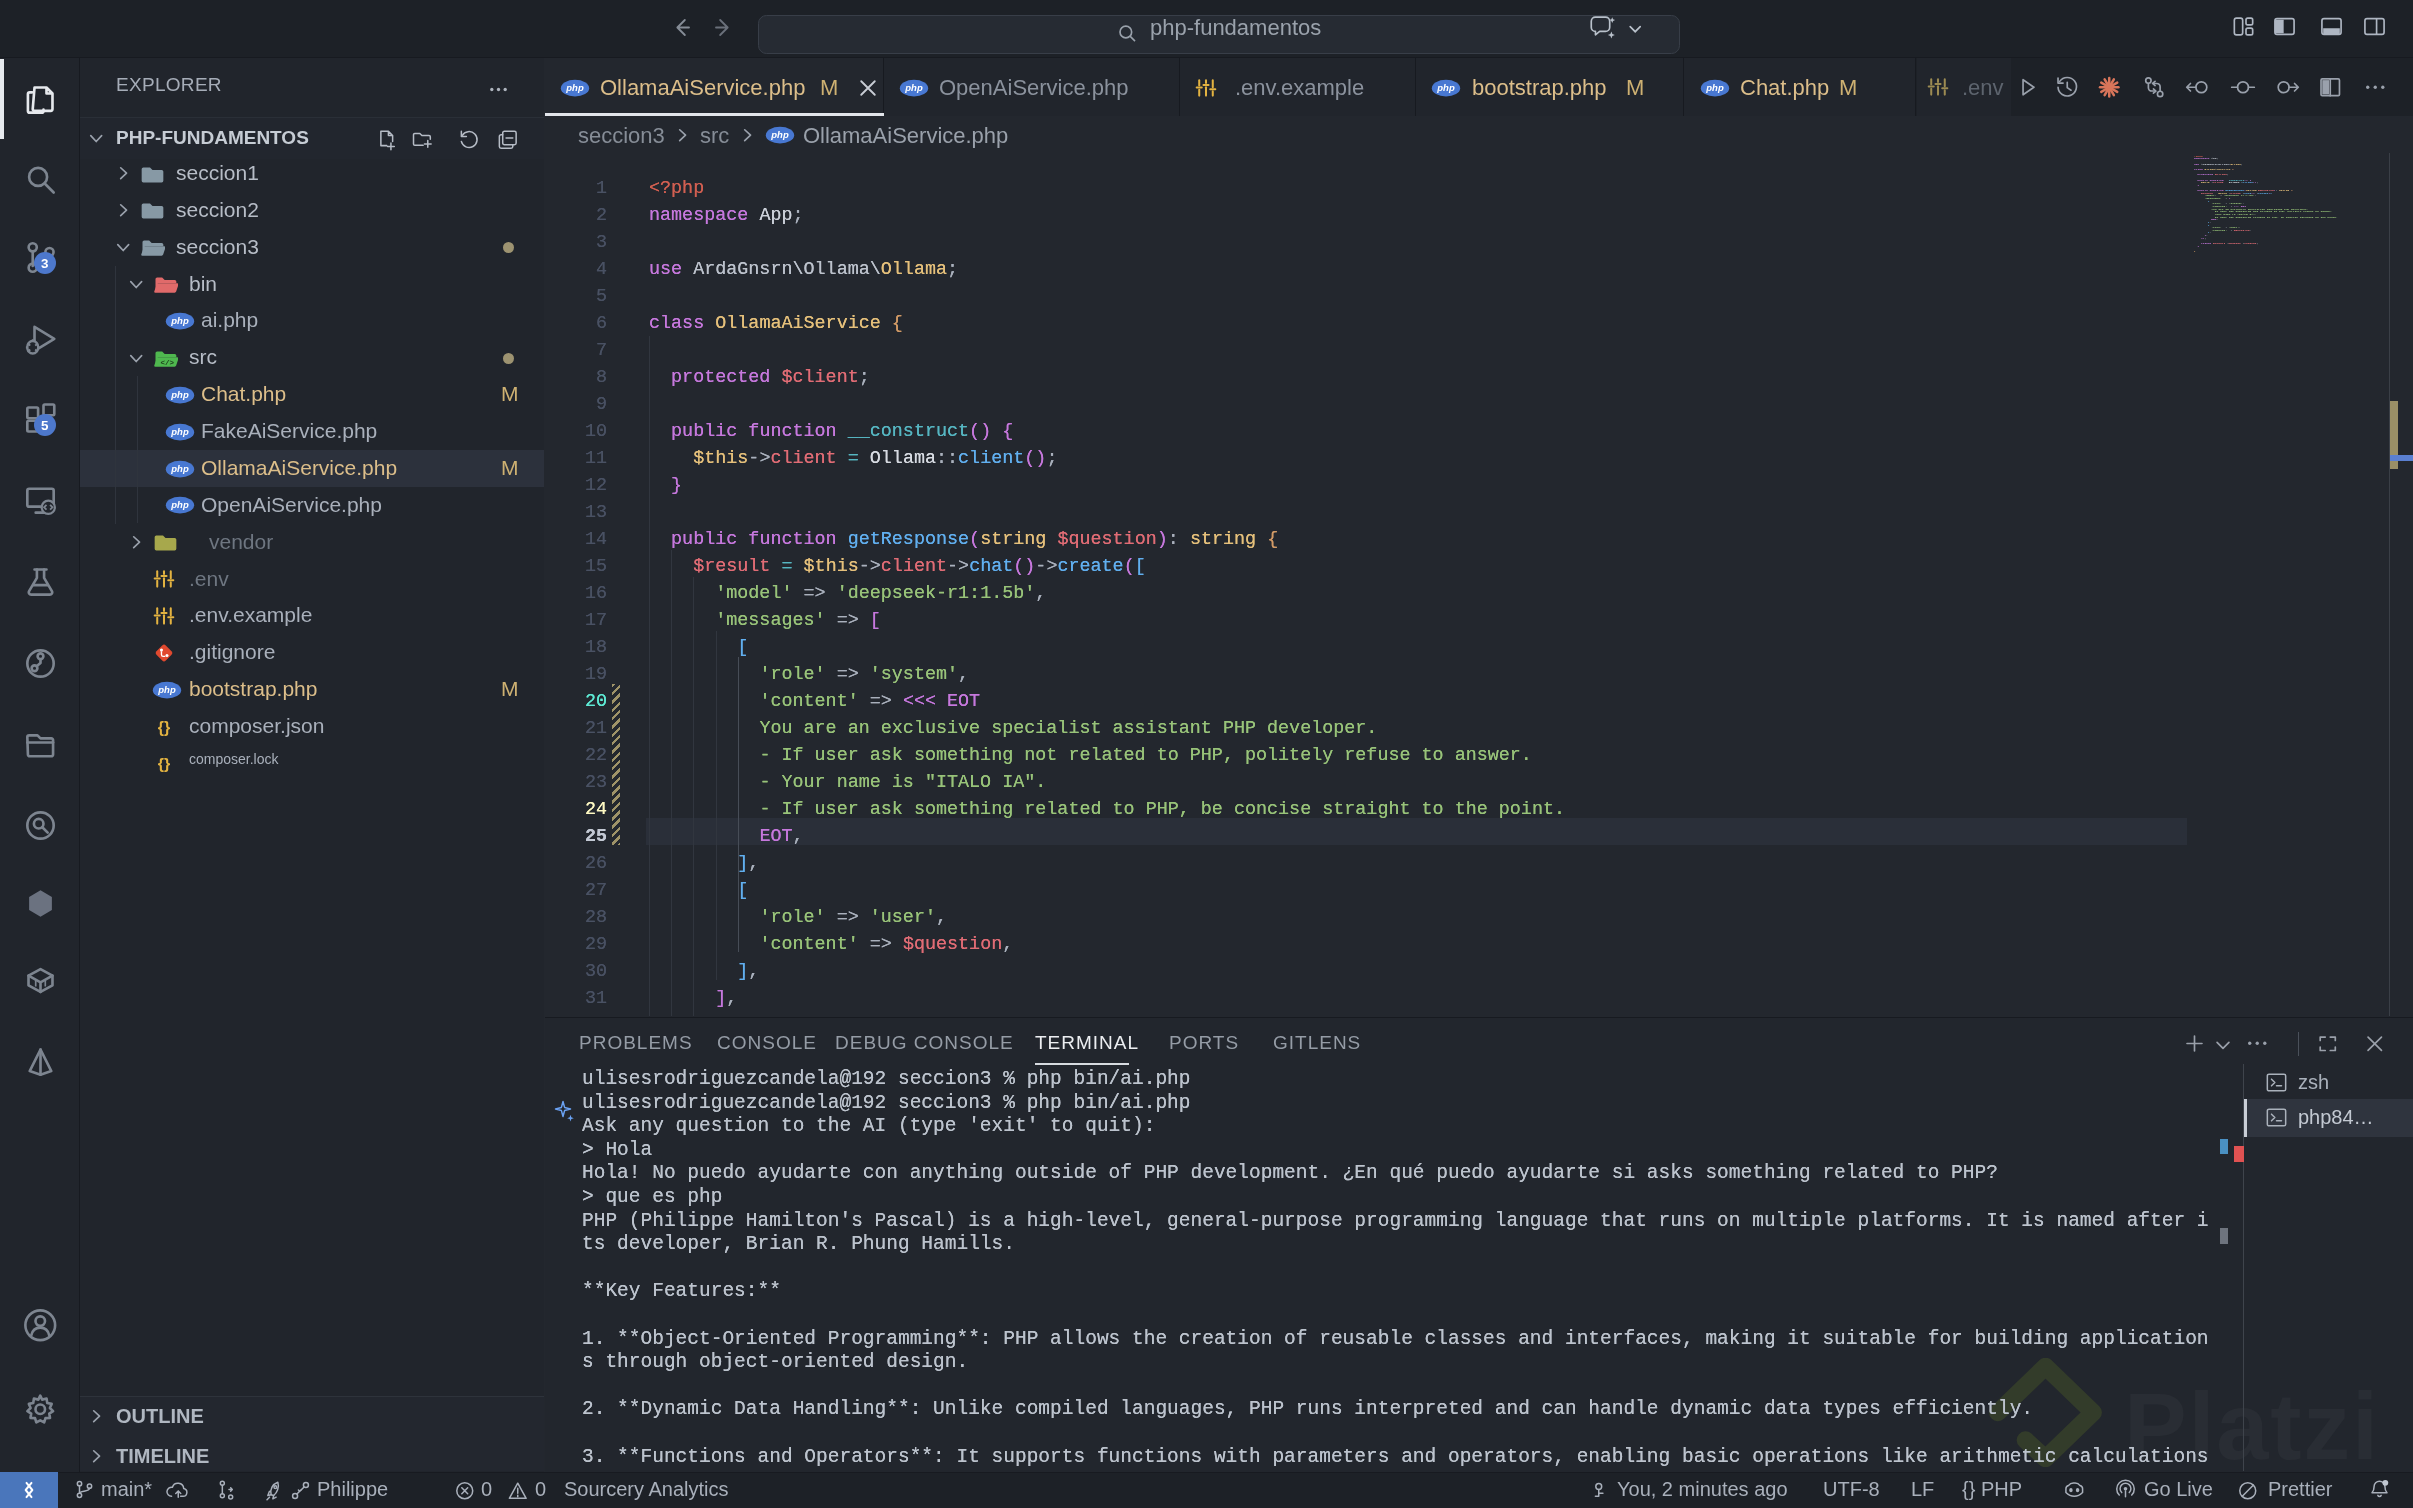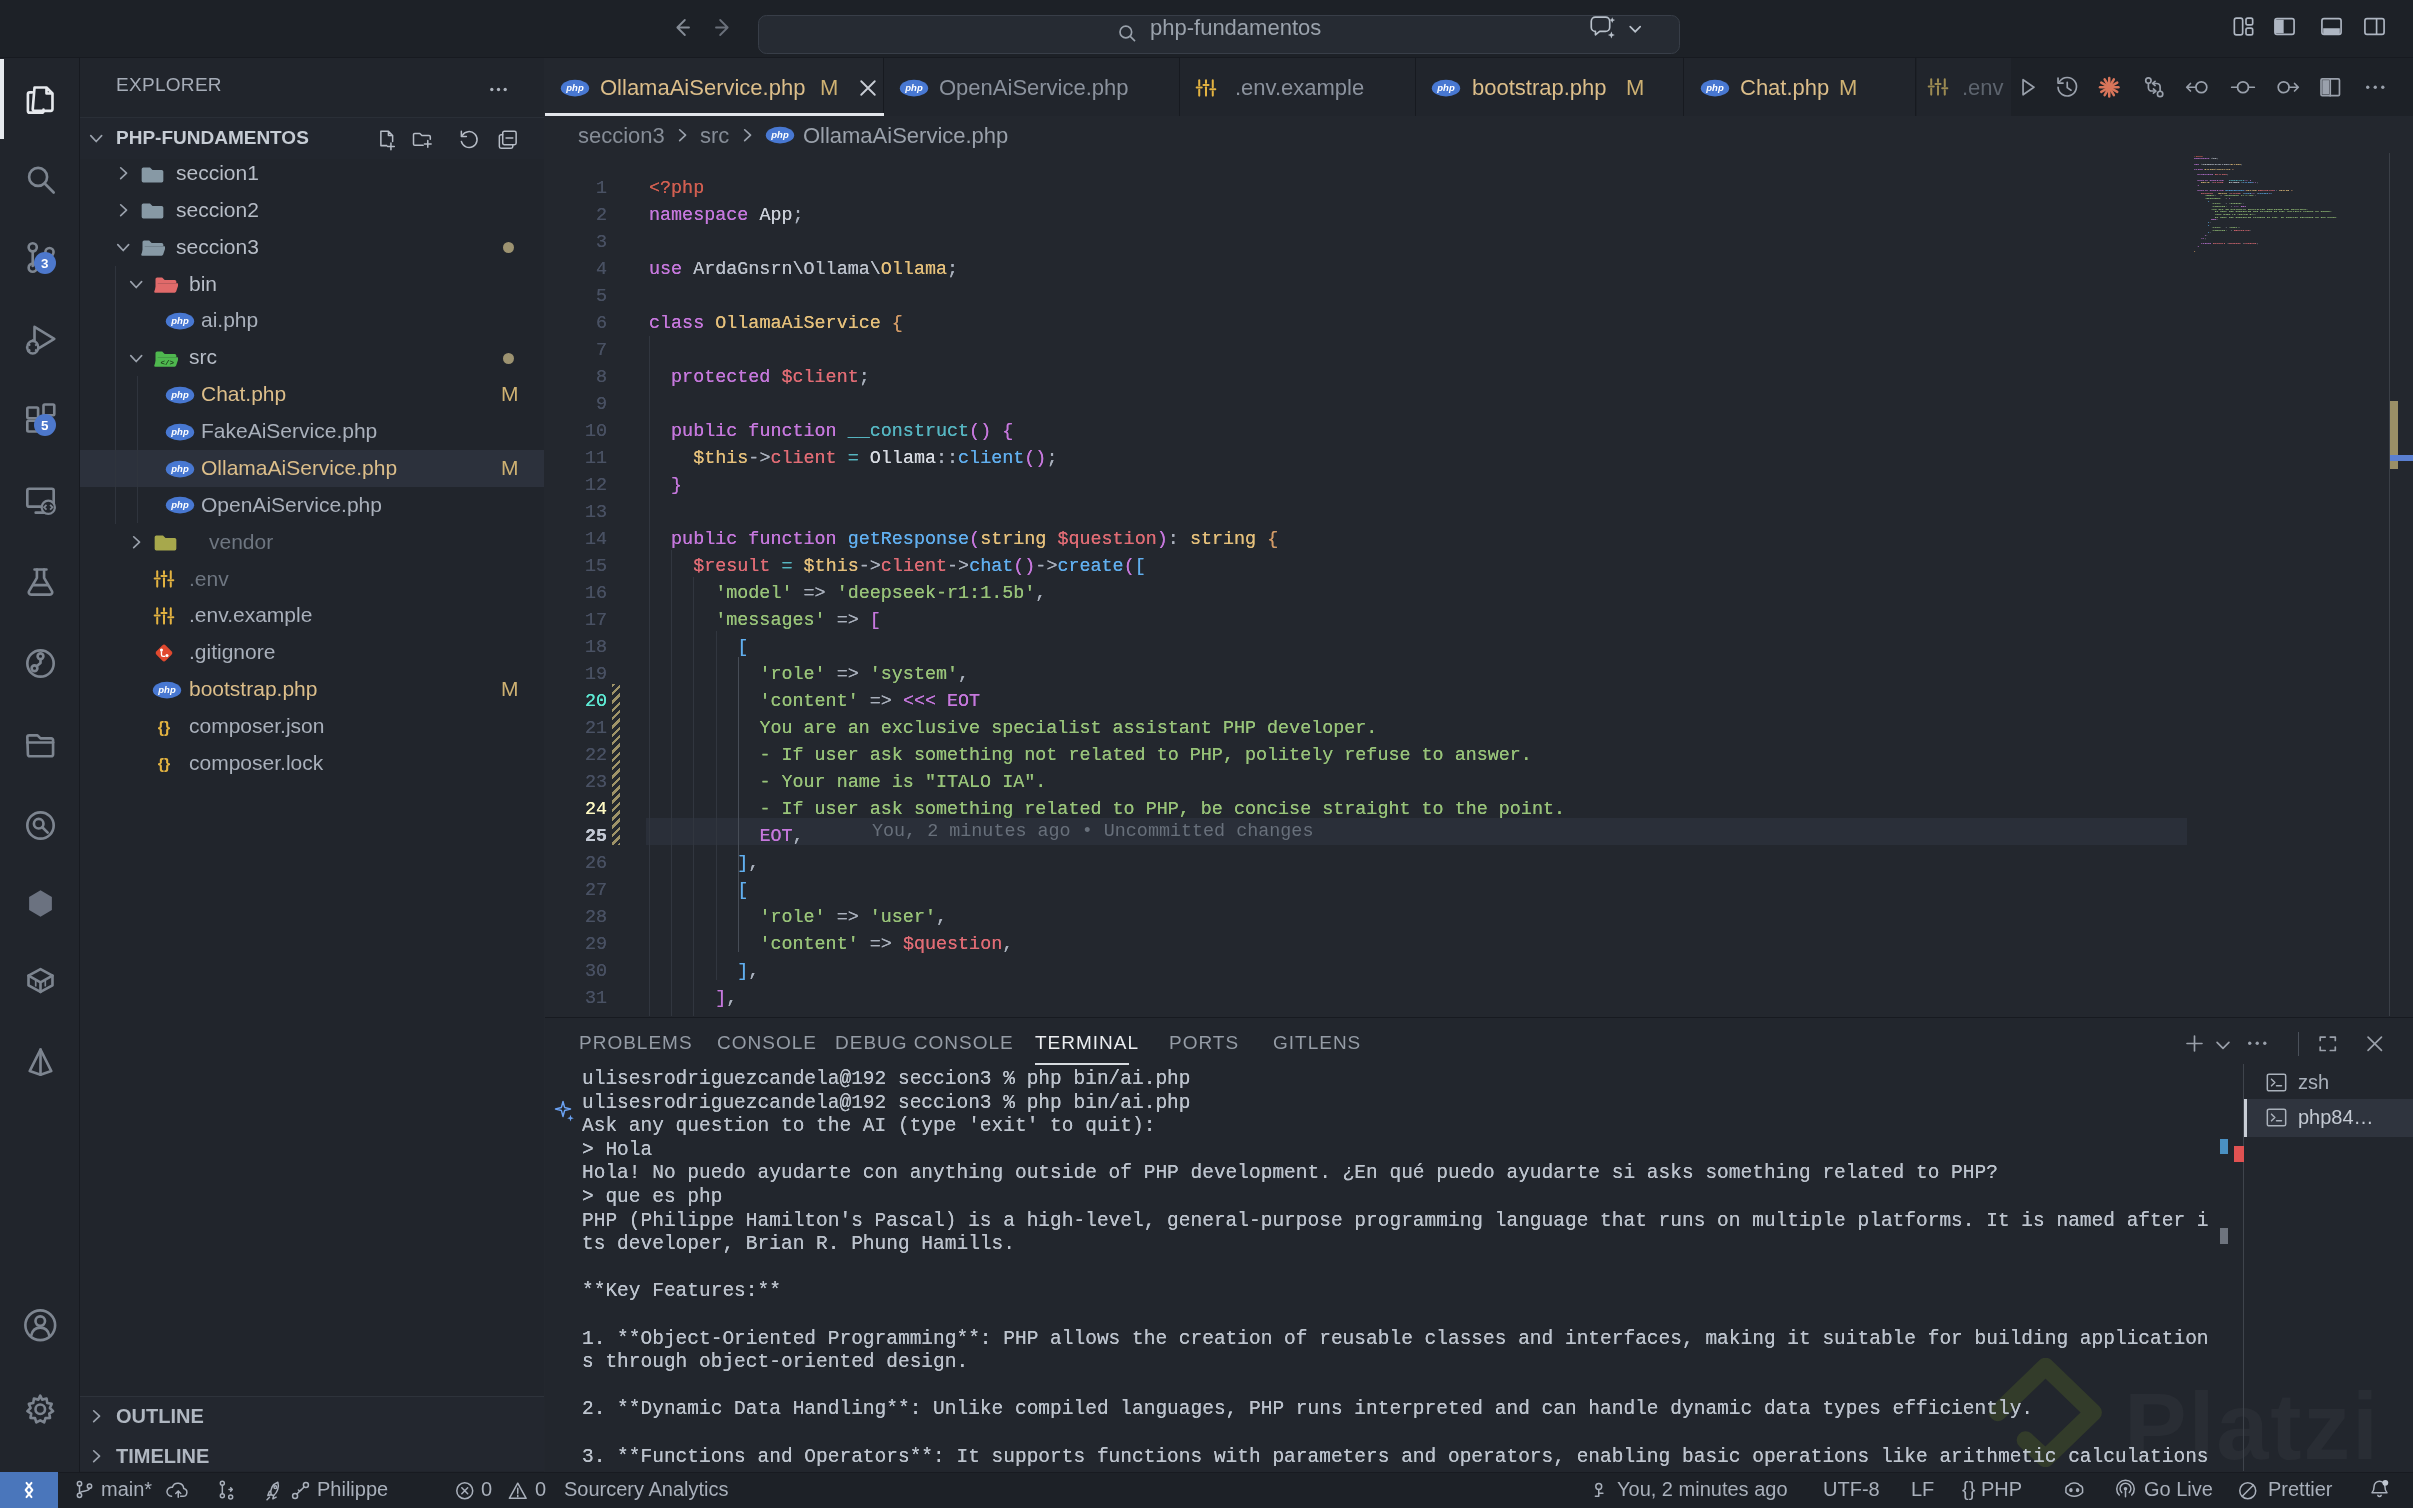--- a/index.html
+++ b/index.html
@@ -300,21 +300,21 @@
     <svg width="22" height="22" viewBox="0 0 26 26">
       <text x="13" y="19.5" font-family="Liberation Sans" font-weight="bold" font-size="19" fill="#e3b341" text-anchor="middle">{}</text>
     </svg>
   </div>
 <div style="position:absolute;left:189px;top:714px;width:302px;height:25px;font-size:21px;color:#a9b0bb;white-space:nowrap;">composer.json</div>
 <div style="position:absolute;left:153px;top:753px;width:32px;height:22px;display:flex;align-items:center;">
     <svg width="22" height="22" viewBox="0 0 26 26">
       <text x="13" y="19.5" font-family="Liberation Sans" font-weight="bold" font-size="19" fill="#e3b341" text-anchor="middle">{}</text>
     </svg>
   </div>
-<div style="position:absolute;left:189px;top:751px;width:302px;height:25px;font-size:21px;color:#a9b0bb;white-space:nowrap;">composer.lock</div>
+<div style="position:absolute;left:189px;top:751px;width:302px;height:25px;font-size:14px;color:#a9b0bb;white-space:nowrap;">composer.lock</div>
 <div style="position:absolute;left:80px;top:1396px;width:464px;height:75px;background:#23272f;border-top:0.8px solid #2e333b;"></div>
 <div style="position:absolute;left:87px;top:1407px;width:18.4px;height:18.4px;"><svg width="18.4" height="18.4" viewBox="0 0 22 22">
       <path d="M8 4.5 l7 6.5 -7 6.5" stroke="#9aa1ac" stroke-width="2" fill="none" stroke-linecap="round" stroke-linejoin="round"></path>
     </svg></div>
 <div style="position:absolute;left:116px;top:1405px;width:251px;height:25px;font-size:20px;font-weight:bold;color:#b0b7c1;">OUTLINE</div>
 <div style="position:absolute;left:87px;top:1447px;width:18.4px;height:18.4px;"><svg width="18.4" height="18.4" viewBox="0 0 22 22">
       <path d="M8 4.5 l7 6.5 -7 6.5" stroke="#9aa1ac" stroke-width="2" fill="none" stroke-linecap="round" stroke-linejoin="round"></path>
     </svg></div>
 <div style="position:absolute;left:116px;top:1445px;width:251px;height:25px;font-size:20px;font-weight:bold;color:#b0b7c1;">TIMELINE</div>
 <div style="position:absolute;left:545px;top:58px;width:1869px;height:59px;background:#1d2127;"></div>
@@ -528,21 +528,20 @@
 <span style="color:#a9b0bc">          </span><span style="color:#98c379">'content'</span><span style="color:#a9b0bc"> </span><span style="color:#a9b0bc">=&gt;</span><span style="color:#a9b0bc"> </span><span style="color:#e06c75">$question</span><span style="color:#a9b0bc">,</span>
 <span style="color:#a9b0bc">        </span><span style="color:#61afef">]</span><span style="color:#a9b0bc">,</span>
 <span style="color:#a9b0bc">      </span><span style="color:#c678dd">]</span><span style="color:#a9b0bc">,</span>
 <span style="color:#a9b0bc">    </span><span style="color:#c678dd">]</span><span style="color:#c678dd">)</span><span style="color:#a9b0bc">;</span>
 
 
 
 
 </pre>
     </div>
-    <div style="position:absolute;left:327px;top:665px;width:670px;height:27px;font-family:Liberation Mono,monospace;font-size:18.4px;line-height:27px;color:#68707b;white-space:pre;">You, 2 minutes ago • Uncommitted changes</div>
     <div style="position:absolute;left:1649px;top:1.7px;width:179px;height:352px;overflow:hidden;">
       <pre style="font-size:18.4px;line-height:27px;transform:scale(0.157,0.098);transform-origin:0 0;"><span style="color:#d15f51">&lt;?php</span>
 <span style="color:#c678dd">namespace</span><span style="color:#a9b0bc"> </span><span style="color:#ccd1da">App</span><span style="color:#a9b0bc">;</span>
 
 <span style="color:#c678dd">use</span><span style="color:#a9b0bc"> </span><span style="color:#bcc2cc">ArdaGnsrn\Ollama\</span><span style="color:#e5c07b">Ollama</span><span style="color:#a9b0bc">;</span>
 
 <span style="color:#c678dd">class</span><span style="color:#a9b0bc"> </span><span style="color:#e5c07b">OllamaAiService</span><span style="color:#a9b0bc"> </span><span style="color:#d19a66">{</span>
 
 <span style="color:#a9b0bc">  </span><span style="color:#c678dd">protected</span><span style="color:#a9b0bc"> </span><span style="color:#e06c75">$client</span><span style="color:#a9b0bc">;</span>
 

